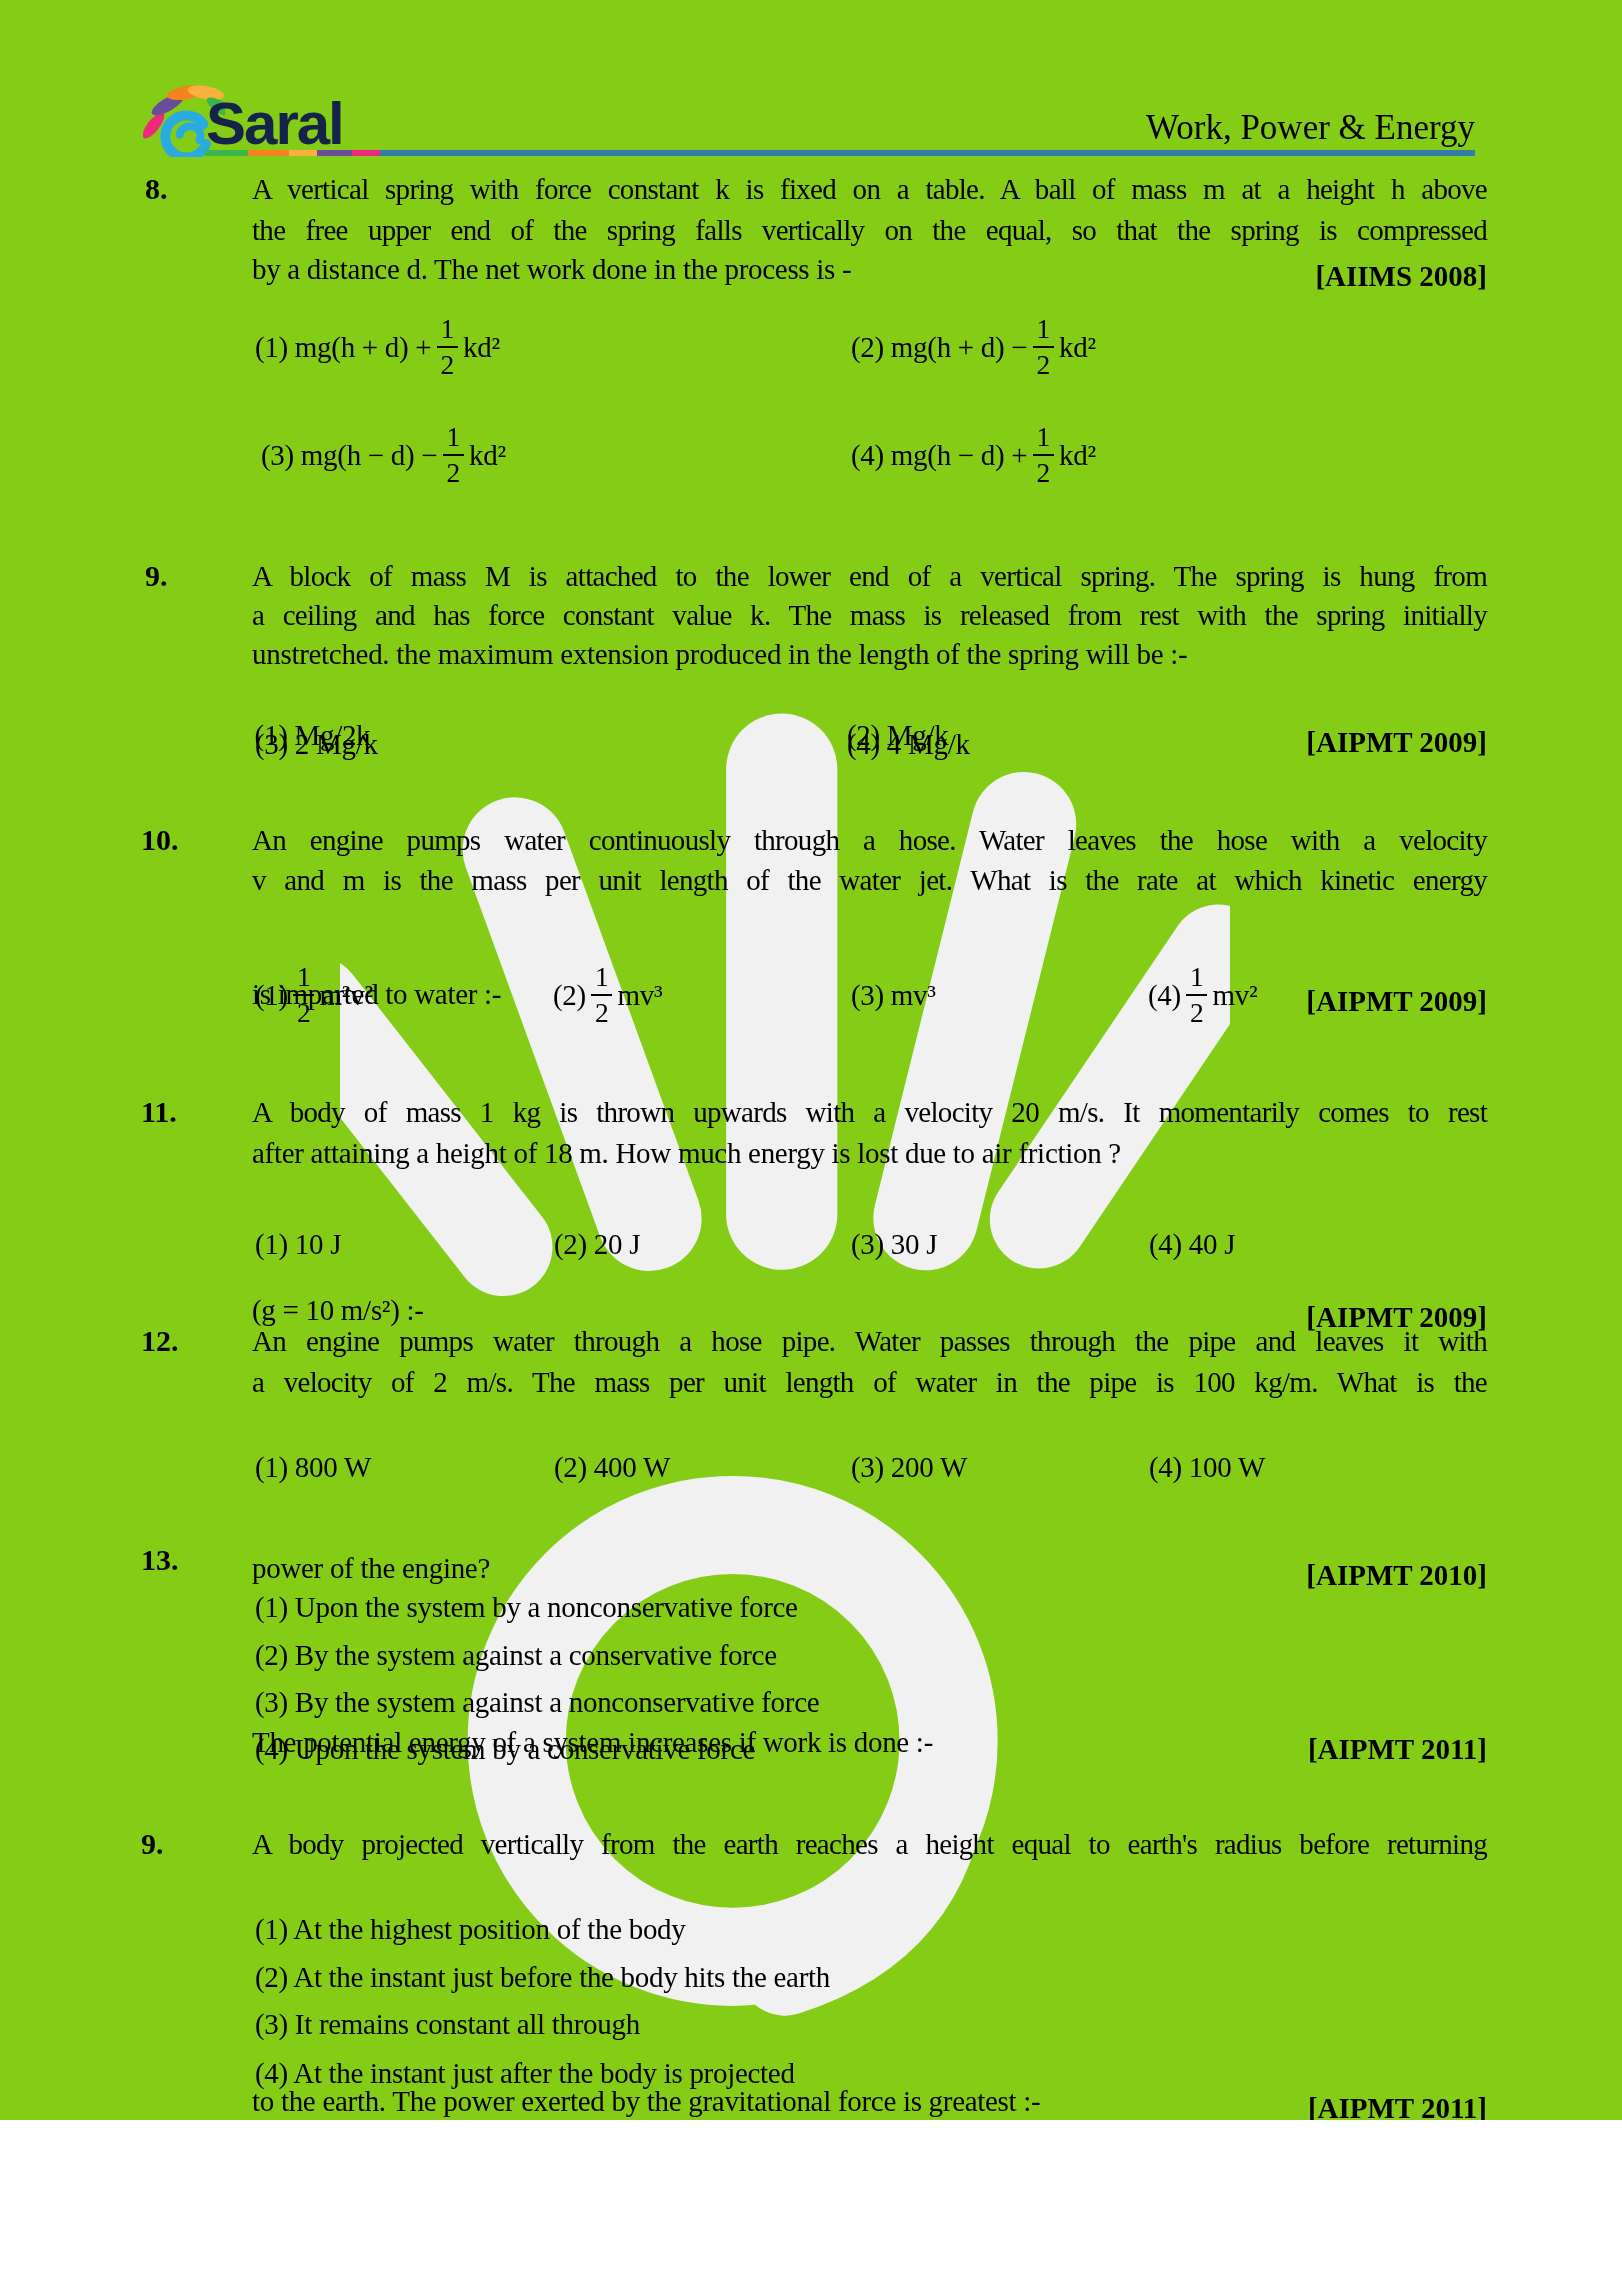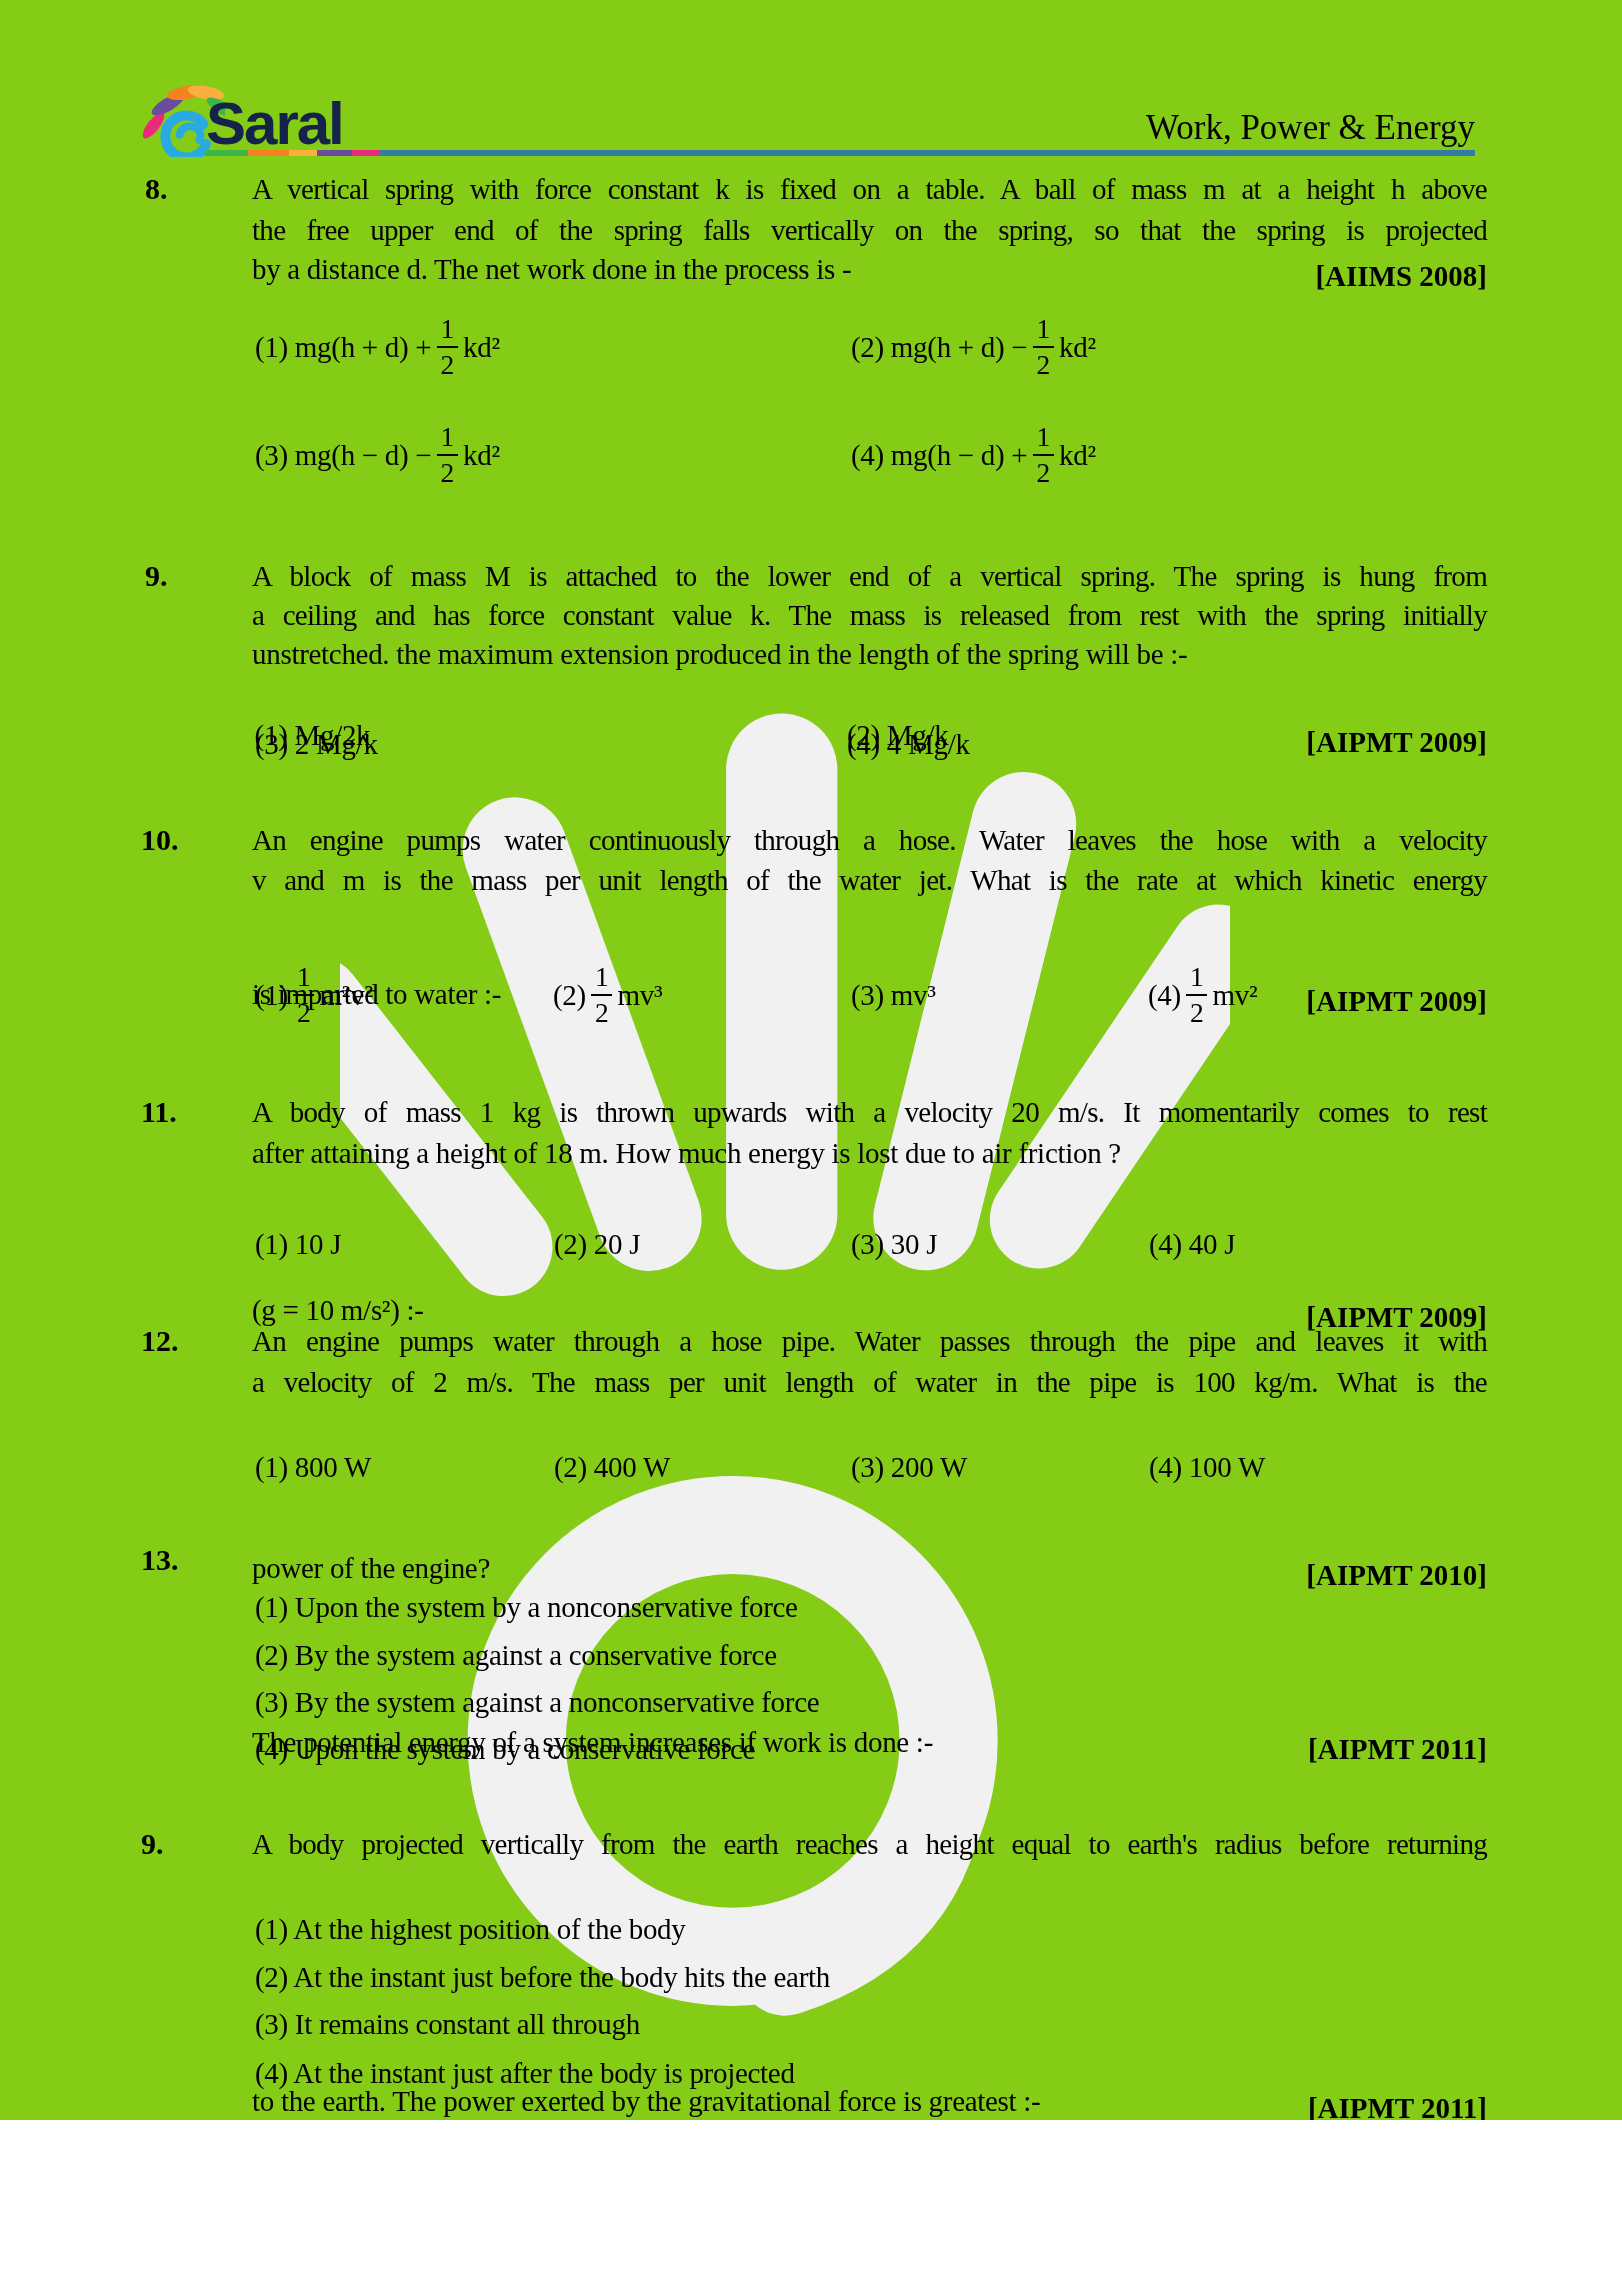--- a/index.html
+++ b/index.html
@@ -61,42 +61,42 @@
 
   <div class="useg z" style="left:205px;width:43px;background:#3cb54a"></div>
   <div class="useg z" style="left:248px;width:41px;background:#f58220"></div>
   <div class="useg z" style="left:289px;width:28px;background:#fbaf3f"></div>
   <div class="useg z" style="left:317px;width:35px;background:#6a4c9c"></div>
   <div class="useg z" style="left:352px;width:28px;background:#ec2a7c"></div>
   <div class="useg z" style="left:380px;width:1095px;background:#337ca6"></div>
 
   <div class="abs z qnum" style="left:145px;top:171px">8.</div>
   <div class="abs z line jfull" style="left:252px;top:171px">A vertical spring with force constant k is fixed on a table. A ball of mass m at a height h above</div>
-  <div class="abs z line jfull" style="left:252px;top:212px">the free upper end of the spring falls vertically on the spring, so that the spring is projected</div>
+  <div class="abs z line jfull" style="left:252px;top:212px">the free upper end of the spring falls vertically on the equal, so that the spring is compressed</div>
   <div class="abs z relline" style="left:252px;top:251px">
     <span class="line">by a distance d. The net work done in the process is -</span>
     <span class="tag tag-r">[AIIMS 2008]</span>
   </div>
   <div class="abs z fracrow" style="left:255px;top:309px">
     <span>(1)  mg(h + d) + </span>
     <span class="frac">
         <span class="fn">1</span>
         <span class="fd">2</span>
       </span>
     <span>kd²</span>
   </div>
   <div class="abs z fracrow" style="left:851px;top:309px">
     <span>(2)  mg(h + d) − </span>
     <span class="frac">
         <span class="fn">1</span>
         <span class="fd">2</span>
       </span>
     <span>kd²</span>
   </div>
-  <div class="abs z fracrow" style="left:255px;top:417px">
+  <div class="abs z fracrow" style="left:261px;top:417px">
     <span>(3)  mg(h − d) − </span>
     <span class="frac">
         <span class="fn">1</span>
         <span class="fd">2</span>
       </span>
     <span>kd²</span>
   </div>
   <div class="abs z fracrow" style="left:851px;top:417px">
     <span>(4)  mg(h − d) + </span>
     <span class="frac">

